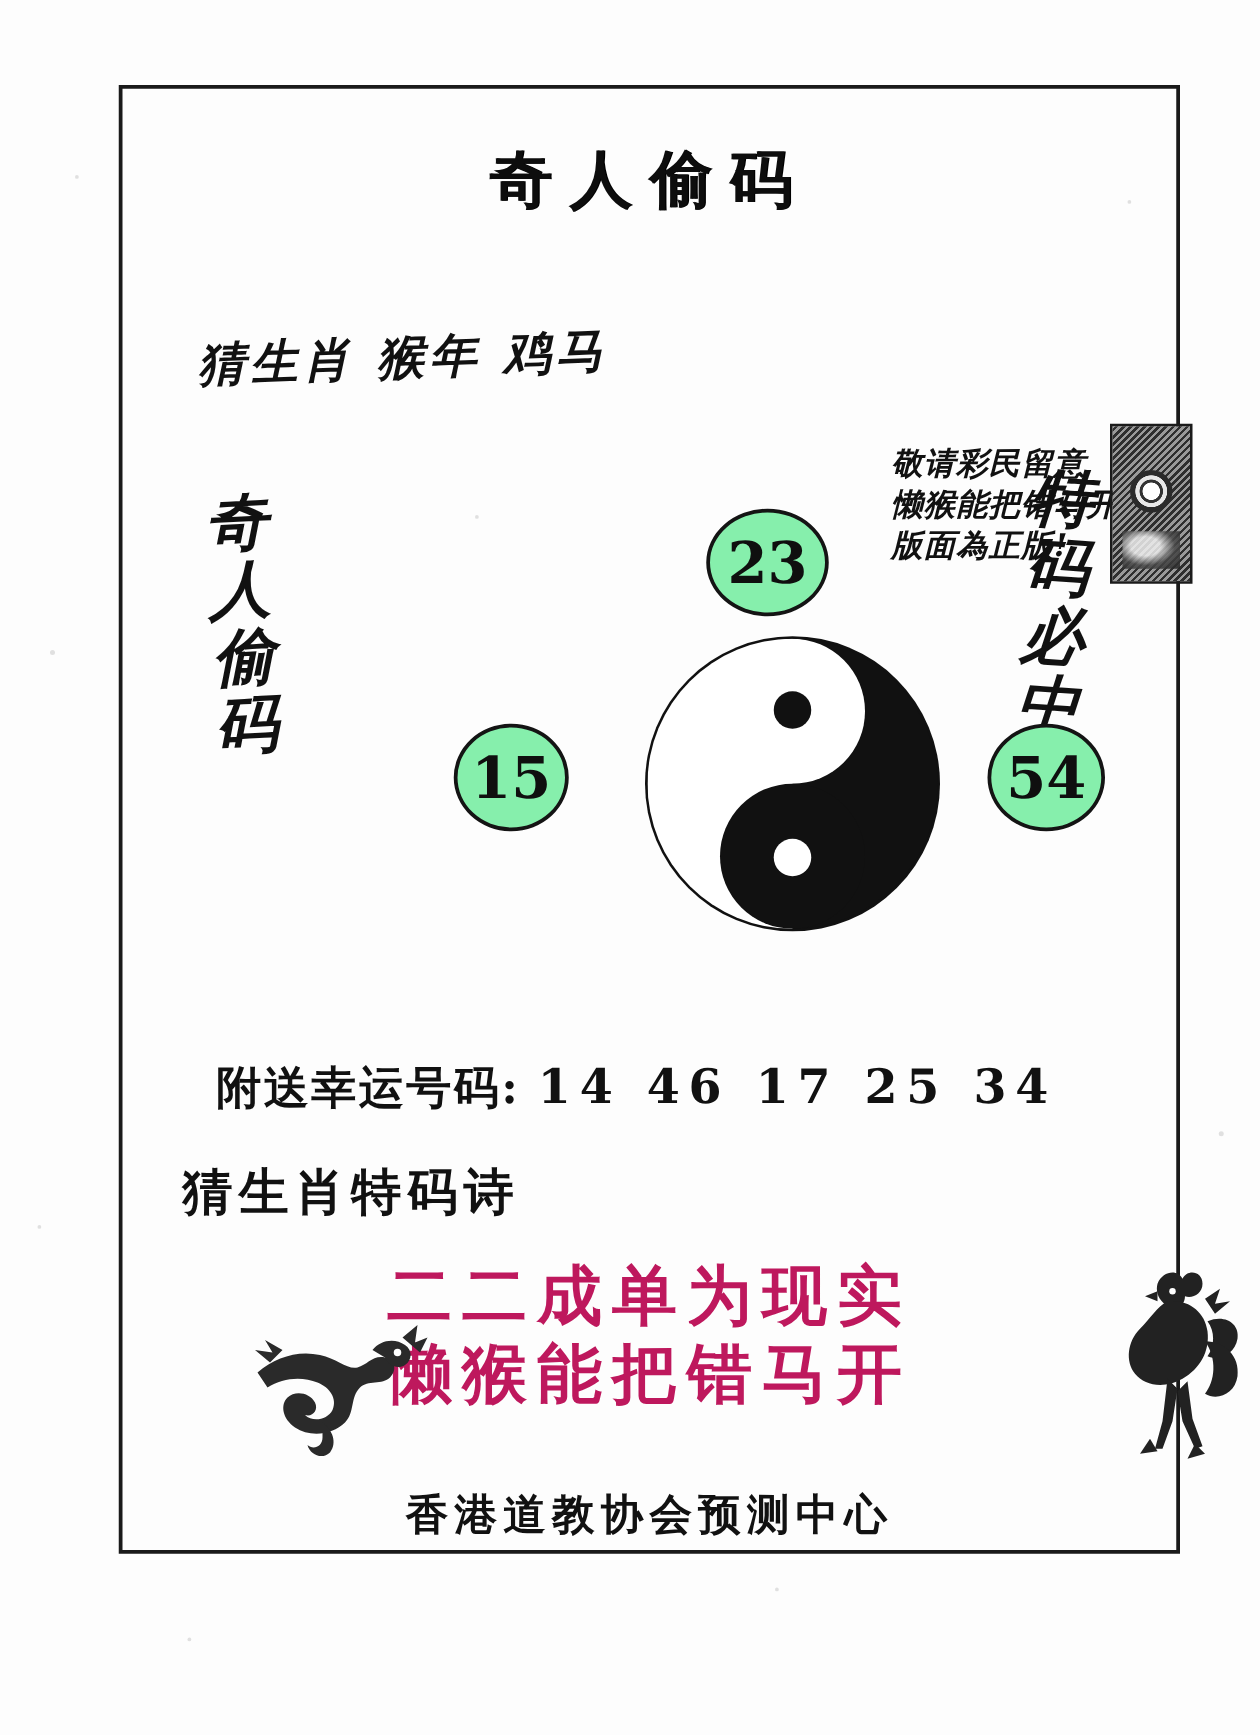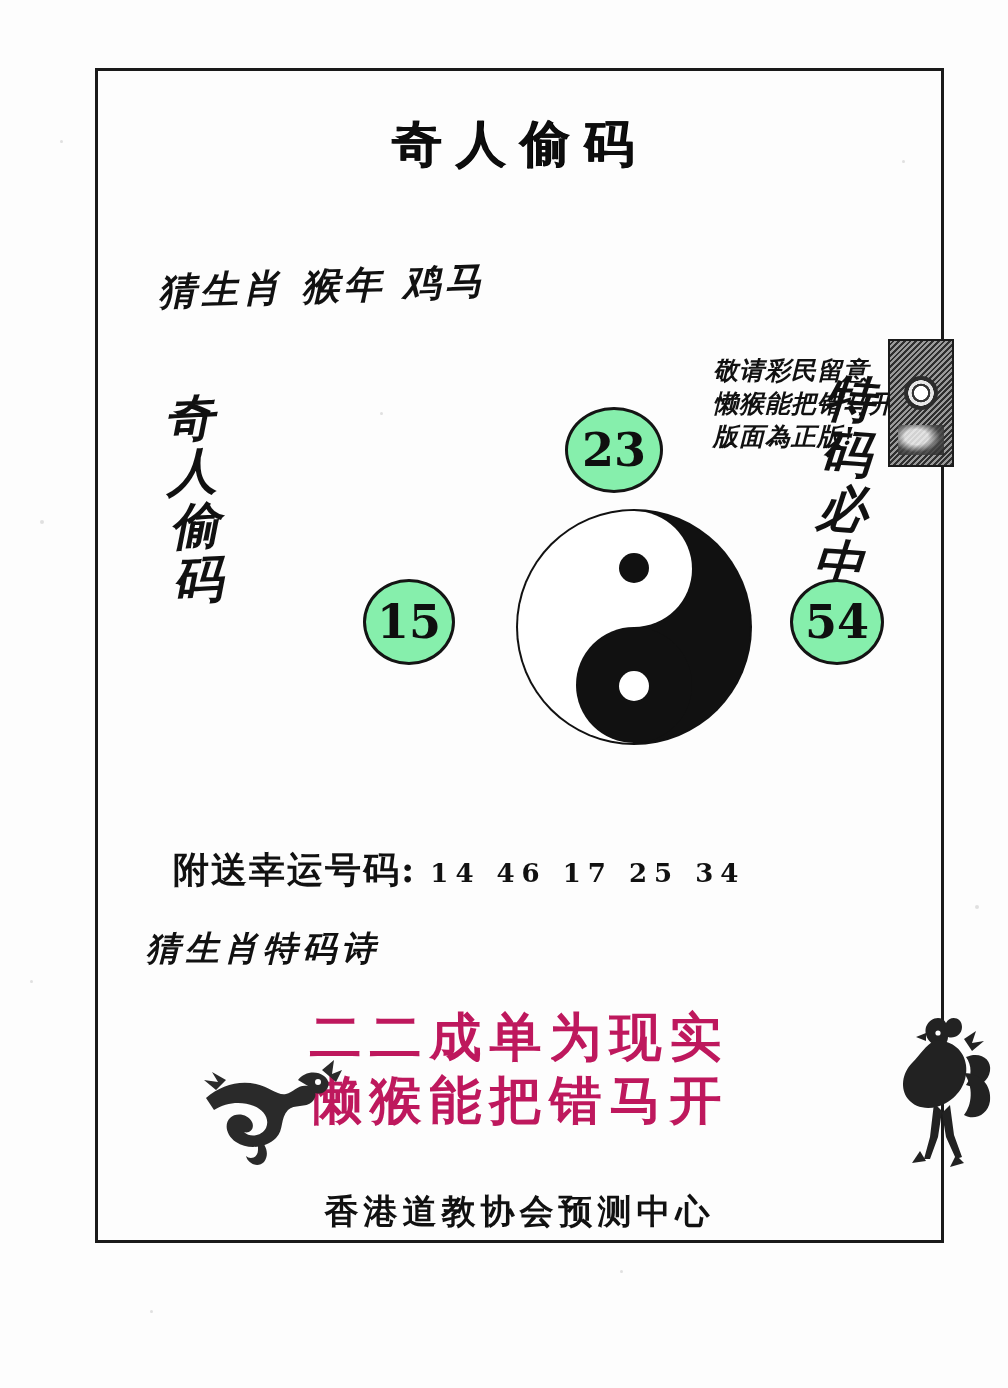--- a/index.html
+++ b/index.html
@@ -257,21 +257,21 @@
     gap: 14px;
     font-family: "DejaVu Serif", serif;
     color: #111;
   }
   .lucky-label {
     font-size: 36px;
     font-weight: bold;
     letter-spacing: 2px;
   }
   .lucky-nums {
-    font-size: 26px;
+    font-size: 38px;
     font-weight: bold;
     letter-spacing: 7px;
   }
 
   
   .issue-row {
     position: absolute;
     left: 48px;
     top: 855px;
     width: 760px;
@@ -281,25 +281,24 @@
   .issue-no {
     font-family: "DejaVu Serif", serif;
     font-size: 27px;
     font-weight: bold;
     color: #111;
     letter-spacing: 1px;
     width: 270px;
   }
   .poem-heading {
     font-family: "DejaVu Sans", sans-serif;
-    font-size: 34px;
+    font-size: 40px;
     font-weight: bold;
     letter-spacing: 5px;
     color: #111;
-    font-style: italic;
   }
 
   
   .poem {
     position: absolute;
     left: 0;
     right: 0;
     top: 935px;
     text-align: center;
     font-family: "DejaVu Sans", sans-serif;

